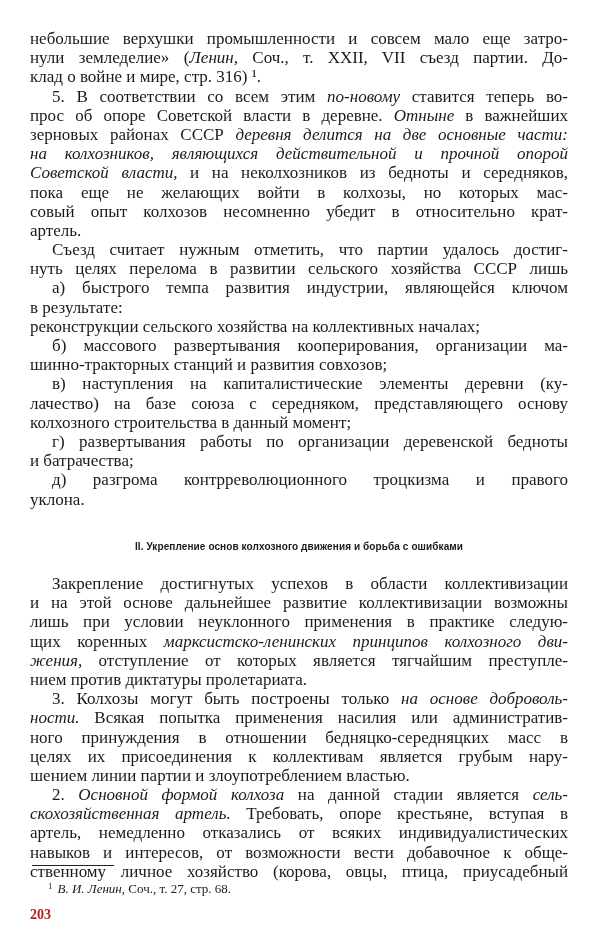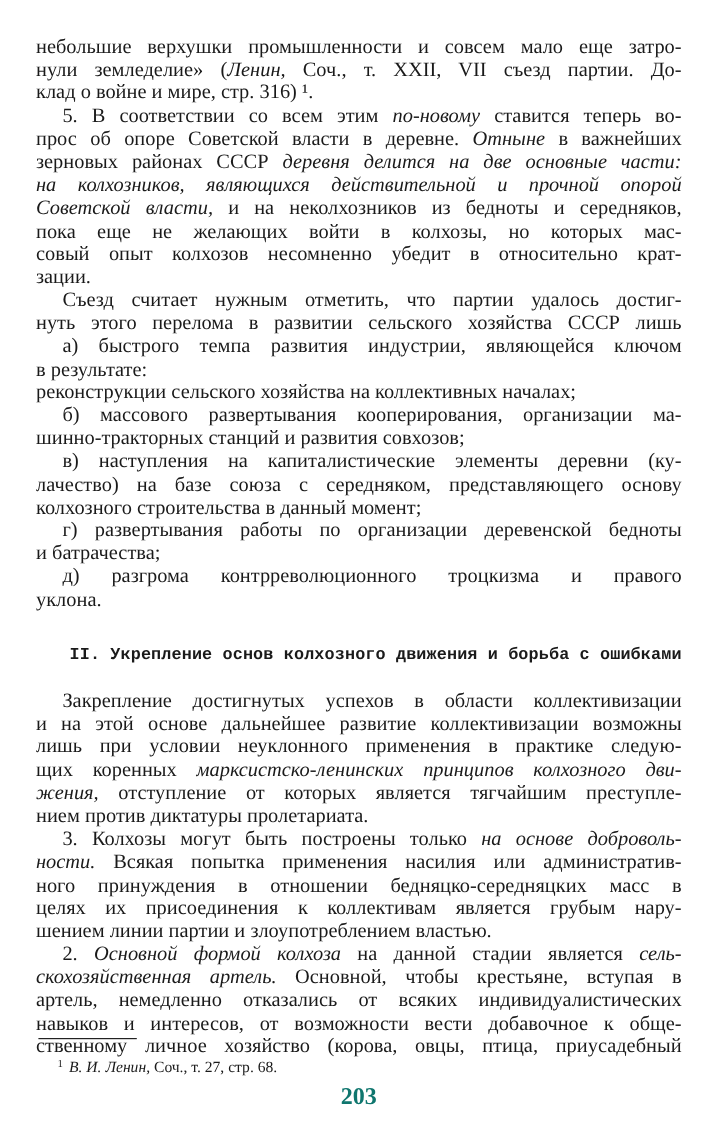--- a/index.html
+++ b/index.html
@@ -8,53 +8,53 @@
     position: absolute; left: 30px; top: 29px; width: 538px;
     font-family: "Liberation Serif", "DejaVu Serif", serif;
     font-size: 17px; line-height: 19.2px; color: #1a1a1a;
   }
   .line { display: block; white-space: nowrap; text-align: justify; text-align-last: justify; height: 19.2px; }
   .line.last { text-align-last: left; }
   .indent { padding-left: 22px; }
   i { }
   .heading {
     position: absolute; left: 0; width: 538px; top: 508px;
-    text-align: right; font-family: Liberation Mono, monospace;
-    font-weight: bold; font-size: 14px; color: #1a1a1a; letter-spacing: 0.1px;
+    text-align: center; font-family: Liberation Sans, sans-serif;
+    font-weight: bold; font-size: 10px; color: #1a1a1a; letter-spacing: 0.1px;
   }
   .block { position: absolute; left: 0; width: 538px; }
   .rule { position: absolute; left: 2px; top: 836px; width: 82px; height: 1px; background: #222; }
   .footnote {
     position: absolute; left: 18px; top: 848px;
     font-family: "Liberation Serif", serif; font-size: 13px; color: #1a1a1a; white-space: nowrap;
   }
   .footnote sup { font-size: 9px; vertical-align: 4px; margin-right: 5px; }
   .pagenum {
-    position: absolute; left: 0; width: 538px; top: 876px; text-align: center;
-    font-family: "Liberation Serif", serif; font-weight: bold; font-size: 20px; color: #0f766e;
+    position: absolute; left: 0; width: 538px; top: 876px; 
+    font-family: "Liberation Serif", serif; font-weight: bold; font-size: 14px; color: #b91c1c;
   }
 </style>
 </head>
 <body>
 
 <div class="page">
   <div class="block" id="block1" style="top:0px;">
       <span class="line"><span>небольшие верхушки промышленности и совсем мало еще затро-</span></span>
       <span class="line"><span>нули земледелие» (</span><i>Ленин,</i><span> Соч., т. XXII, VII съезд партии. До-</span></span>
       <span class="line last"><span>клад о войне и мире, стр. 316) ¹.</span></span>
       <span class="line indent"><span>5. В соответствии со всем этим </span><i>по-новому</i><span> ставится теперь во-</span></span>
       <span class="line"><span>прос об опоре Советской власти в деревне. </span><i>Отныне</i><span> в важнейших</span></span>
       <span class="line"><span>зерновых районах СССР </span><i>деревня делится на две основные части:</i></span>
       <span class="line"><i>на колхозников, являющихся действительной и прочной опорой</i></span>
       <span class="line"><i>Советской власти,</i><span> и на неколхозников из бедноты и середняков,</span></span>
       <span class="line"><span>пока еще не желающих войти в колхозы, но которых мас-</span></span>
       <span class="line"><span>совый опыт колхозов несомненно убедит в относительно крат-</span></span>
-      <span class="line last"><span>зации.</span></span>
+      <span class="line last"><span>артель.</span></span>
       <span class="line indent"><span>Съезд считает нужным отметить, что партии удалось достиг-</span></span>
-      <span class="line"><span>нуть этого перелома в развитии сельского хозяйства СССР лишь</span></span>
+      <span class="line"><span>нуть целях перелома в развитии сельского хозяйства СССР лишь</span></span>
       <span class="line indent"><span>а) быстрого темпа развития индустрии, являющейся ключом</span></span>
       <span class="line last"><span>в результате:</span></span>
       <span class="line last"><span>реконструкции сельского хозяйства на коллективных началах;</span></span>
       <span class="line indent"><span>б) массового развертывания кооперирования, организации ма-</span></span>
       <span class="line last"><span>шинно-тракторных станций и развития совхозов;</span></span>
       <span class="line indent"><span>в) наступления на капиталистические элементы деревни (ку-</span></span>
       <span class="line"><span>лачество) на базе союза с середняком, представляющего основу</span></span>
       <span class="line last"><span>колхозного строительства в данный момент;</span></span>
       <span class="line indent"><span>г) развертывания работы по организации деревенской бедноты</span></span>
       <span class="line last"><span>и батрачества;</span></span>
@@ -68,21 +68,21 @@
       <span class="line"><span>лишь при условии неуклонного применения в практике следую-</span></span>
       <span class="line"><span>щих коренных </span><i>марксистско-ленинских принципов колхозного дви-</i></span>
       <span class="line"><i>жения,</i><span> отступление от которых является тягчайшим преступле-</span></span>
       <span class="line last"><span>нием против диктатуры пролетариата.</span></span>
       <span class="line indent"><span>3. Колхозы могут быть построены только </span><i>на основе доброволь-</i></span>
       <span class="line"><i>ности.</i><span> Всякая попытка применения насилия или административ-</span></span>
       <span class="line"><span>ного принуждения в отношении бедняцко-середняцких масс в</span></span>
       <span class="line"><span>целях их присоединения к коллективам является грубым нару-</span></span>
       <span class="line last"><span>шением линии партии и злоупотреблением властью.</span></span>
       <span class="line indent"><span>2. </span><i>Основной формой колхоза</i><span> на данной стадии является </span><i>сель-</i></span>
-      <span class="line"><i>скохозяйственная артель.</i><span> Основной, чтобы крестьяне, вступая в</span></span>
+      <span class="line"><i>скохозяйственная артель.</i><span> Требовать, опоре крестьяне, вступая в</span></span>
       <span class="line"><span>артель, немедленно отказались от всяких индивидуалистических</span></span>
       <span class="line"><span>навыков и интересов, от возможности вести добавочное к обще-</span></span>
       <span class="line"><span>ственному личное хозяйство (корова, овцы, птица, приусадебный</span></span>
     </div>
   <div class="rule"></div>
   <div class="footnote">
     <sup>1</sup><i>В. И. Ленин,</i><span> Соч., т. 27, стр. 68.</span>
   </div>
   <div class="pagenum">203</div>
 </div>

